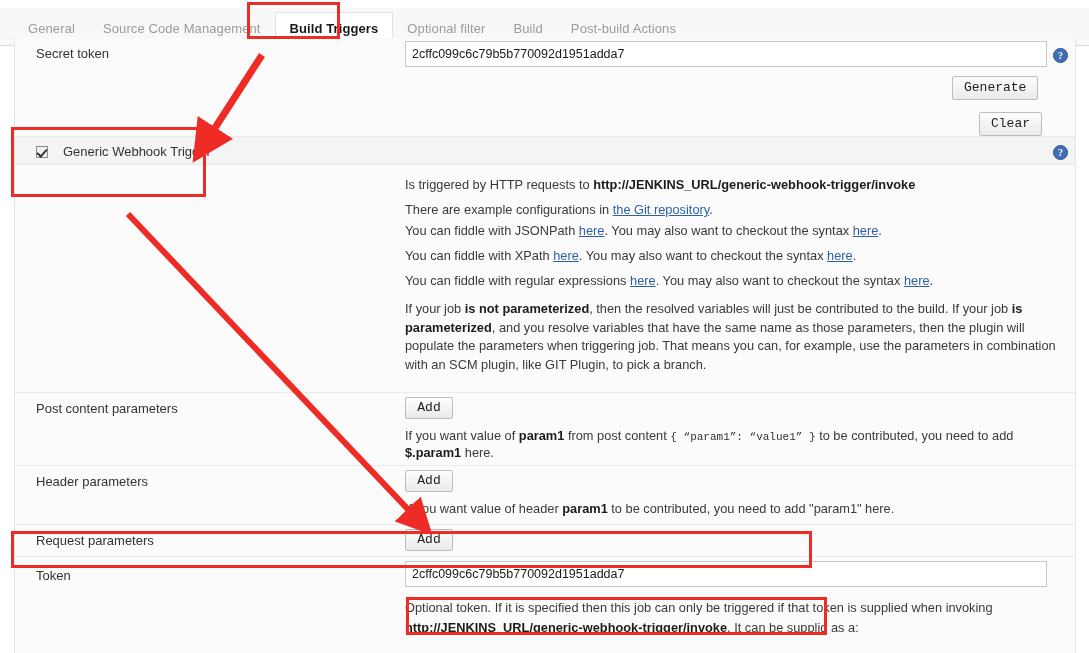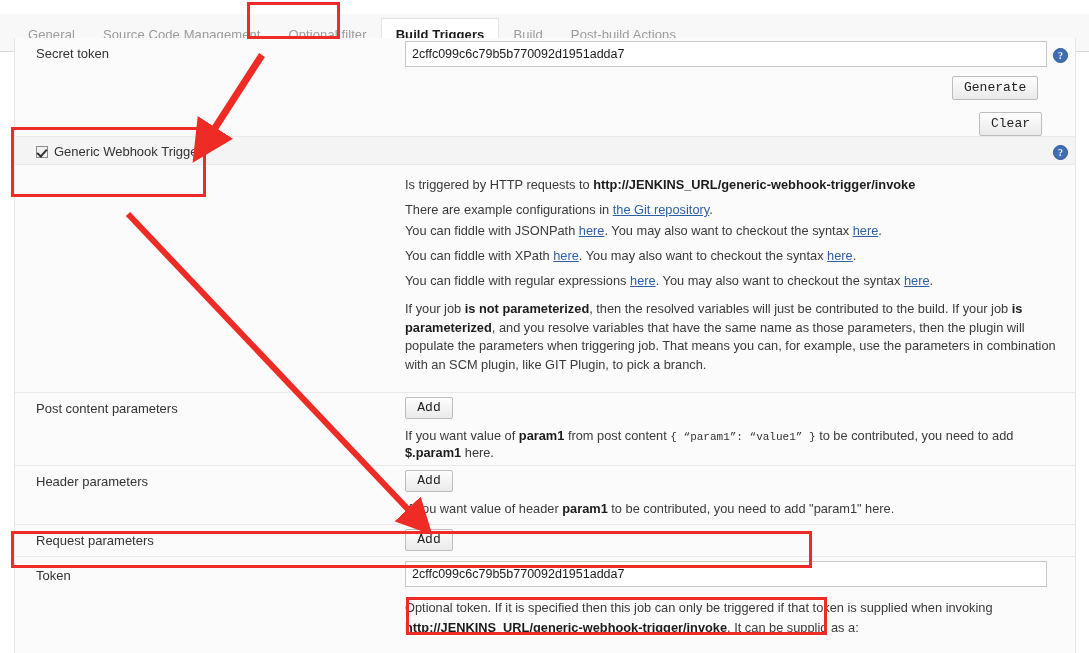--- a/index.html
+++ b/index.html
@@ -12,21 +12,21 @@
   }
   #page {
     position: relative;
     width: 1089px; height: 653px;
     background: #ffffff;
     overflow: hidden;
   }
 
   
   .tabbar {
-    position: absolute; top: 14px; left: 0;
+    position: absolute; top: 8px; left: 0;
     width: 1089px; height: 38px;
     background: #f8f8f8;
     border-bottom: 1px solid #d9d9d9;
   }
   .tabbar-inner {
     display: flex; align-items: flex-end;
     height: 38px; padding-left: 14px;
   }
   .tab {
     padding: 8px 14px 9px 14px;
@@ -120,21 +120,21 @@
     line-height: 21px;
     max-width: 648px;
   }
   .desc b { font-weight: bold; color: #1c1c1c; }
   .desc a { color: #2d5fa5; text-decoration: underline; }
   .mono {
     font-family: "Liberation Mono", monospace;
     font-size: 11px;
     color: #333;
   }
-  .cbwrap { display: flex; align-items: center; gap: 6px; }
+  .cbwrap { display: flex; align-items: center; gap: 15px; }
   .cb {
     width: 12px; height: 12px;
     border: 1px solid #8c8c8c;
     background: #f0f0f0;
     position: relative;
     flex: 0 0 12px;
   }
   .cb::after {
     content: "";
     position: absolute;
@@ -161,22 +161,22 @@
 </style>
 </head>
 <body>
 
 <div id="page">
 
   <div class="tabbar">
     <div class="tabbar-inner">
       <div class="tab">General</div>
       <div class="tab">Source Code Management</div>
+      <div class="tab active">Build Triggers</div>
       <div class="tab">Optional filter</div>
-      <div class="tab active">Build Triggers</div>
       <div class="tab">Build</div>
       <div class="tab">Post-build Actions</div>
     </div>
   </div>
 
   <div class="form">
 
     <div class="row" style="height:38px;">
       <div class="lbl">Secret token</div>
       <div class="fld">

